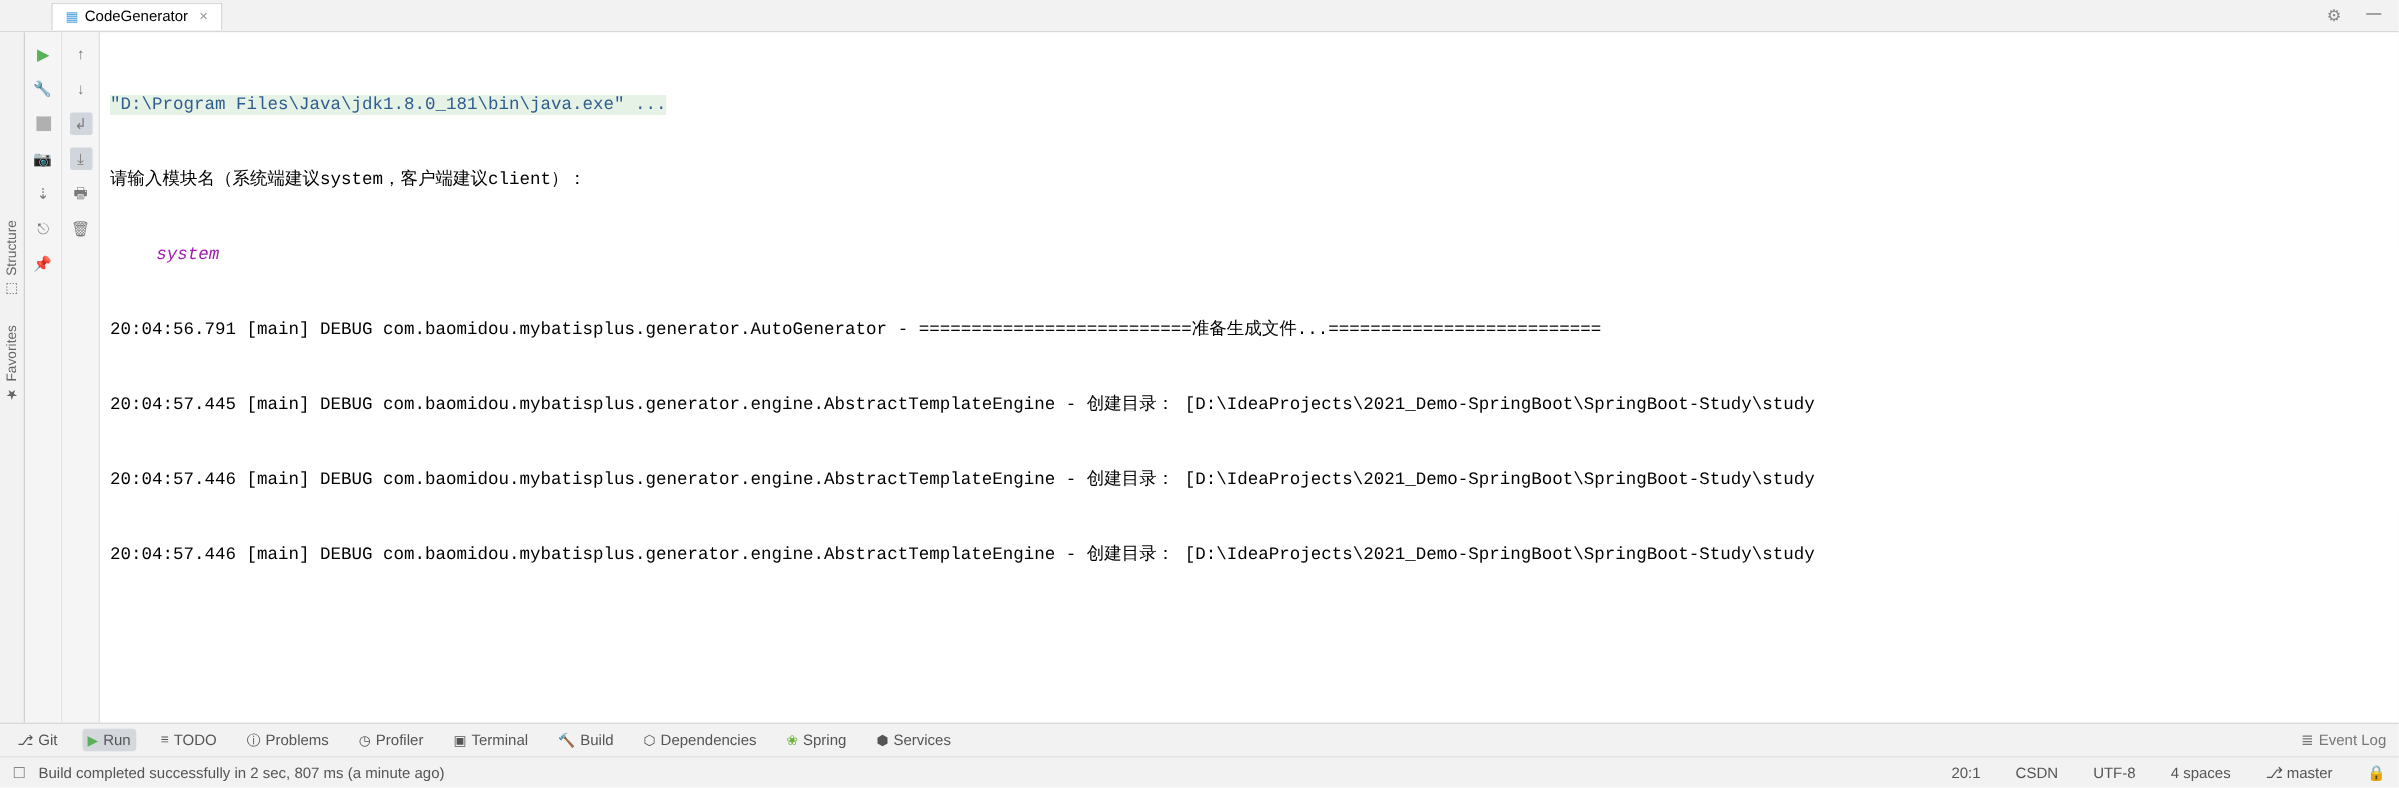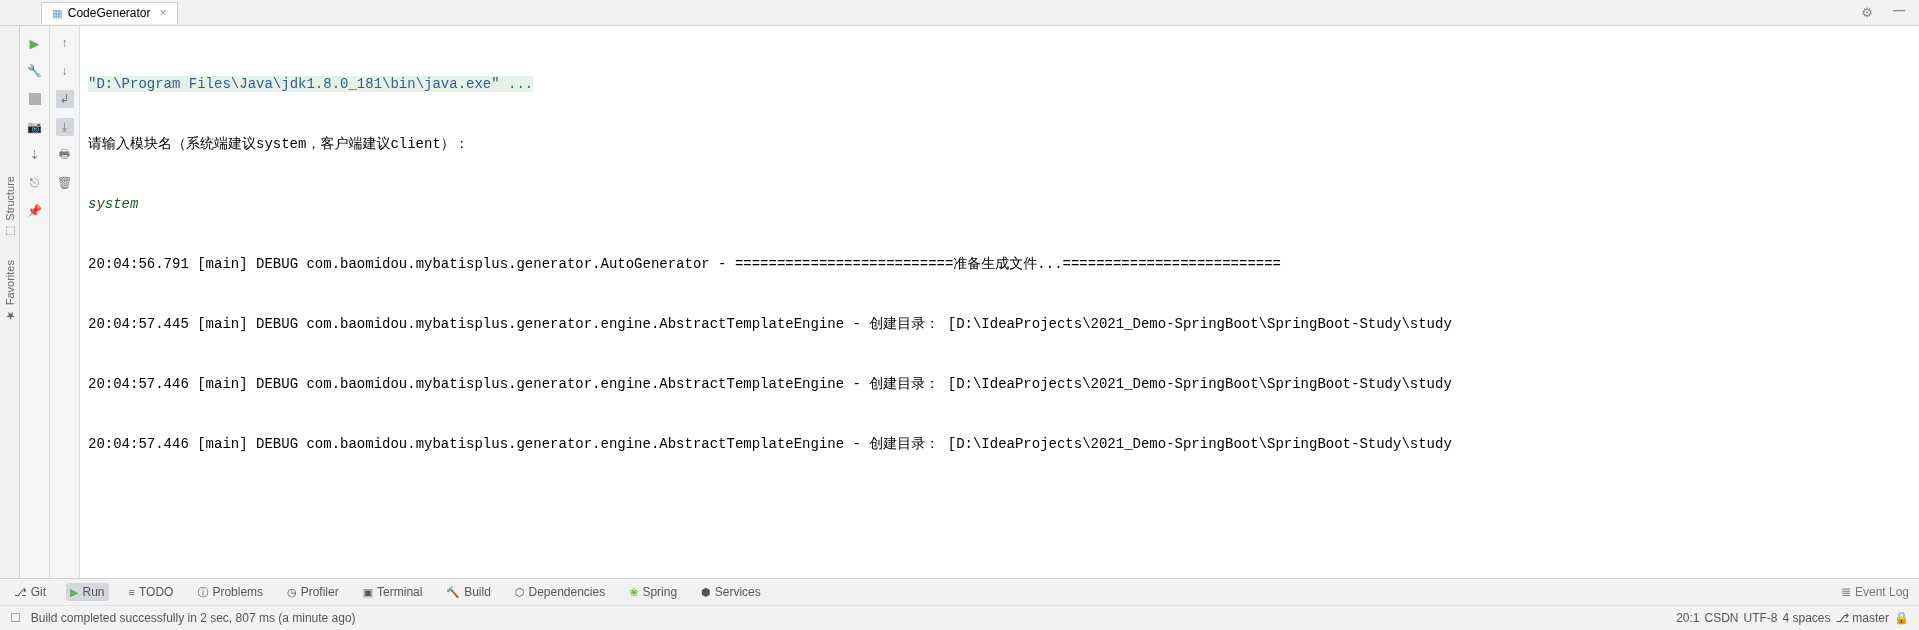--- a/index.html
+++ b/index.html
@@ -95,21 +95,21 @@
       font-family: "Consolas", "Courier New", monospace;
       font-size: 14px;
       line-height: 20px;
       overflow: hidden;
       white-space: pre;
       color: #000;
       position: relative;
     }
     .console .line { white-space: pre; }
     .cmd { color: #2f5e8e; background: #e6f2e6; }
-    .green-italic { color: #14532d; font-style: italic; }
+    .green-italic { color: #a21caf; font-style: italic; margin-left: 37px; }
     .watermark {
       position: absolute;
       right: 50px;
       bottom: -8px;
       font-size: 30px;
       color: rgba(160,160,160,0.45);
       font-style: italic;
       font-family: "Segoe UI", sans-serif;
       pointer-events: none;
     }
@@ -147,21 +147,21 @@
       height: 25px;
       background: #f2f2f2;
       border-top: 1px solid #e0e0e0;
       padding: 0 10px;
       font-size: 12px;
       color: #555;
       gap: 10px;
     }
     .status-bar .build-icon { color: #888; font-size: 12px; }
     .status-bar .spacer { flex: 1; }
-    .status-right { display: flex; gap: 5px; align-items: center; }
+    .status-right { display: flex; gap: 28px; align-items: center; }
     .lock-icon { color: #999; }
     .branch { display: flex; align-items: center; gap: 3px; }
     svg { display: block; }
   </style>
 </head>
 <body>
 
 <div class="top-bar">
   <span class="top-label">Run:</span>
   <div class="tab">

